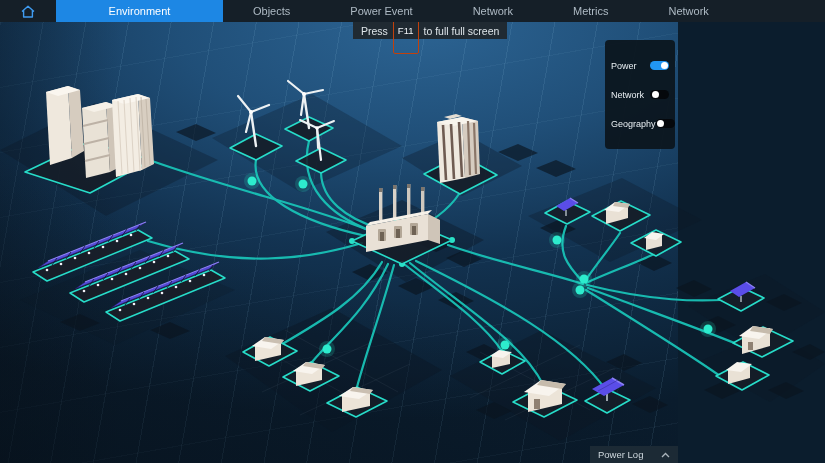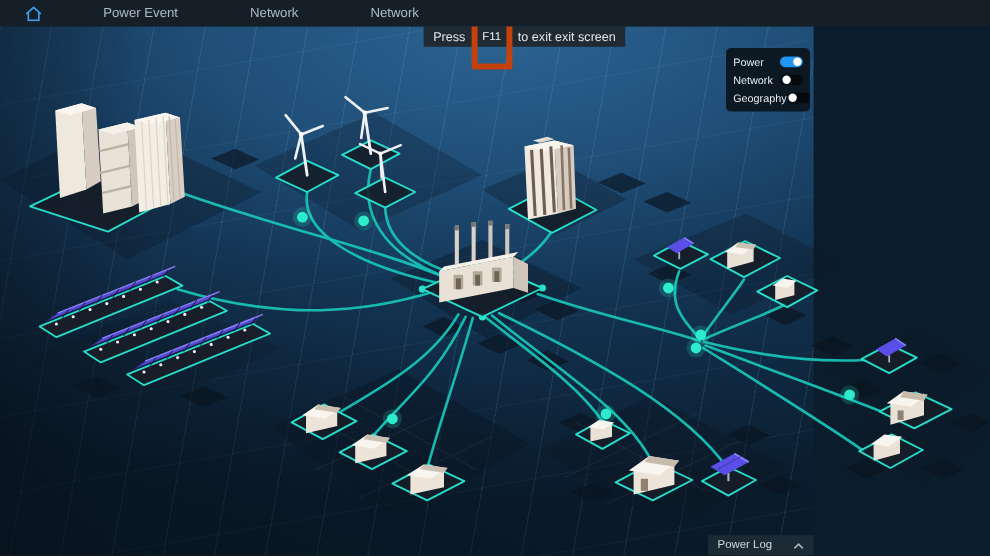--- a/index.html
+++ b/index.html
@@ -24,26 +24,26 @@
       repeating-linear-gradient(170deg, rgba(150,200,235,0.05) 0 1px, transparent 1px 64px);
     mix-blend-mode:screen;}
   #vignette{position:absolute;inset:0;background:
       linear-gradient(200deg, transparent 55%, rgba(6,14,22,0.55) 100%),
       linear-gradient(90deg, rgba(8,18,28,0.35) 0%, transparent 18%);}
   #world{position:absolute;inset:0;}
 
   
   #toast{position:absolute;left:353px;top:0px;height:17px;padding:0 8px;background:#202a32;color:#dfe6ea;
     font-size:10.5px;display:flex;align-items:center;z-index:25;}
-  #toast .key{border:5px solid #c2410c;border-radius:2px;padding:16px 4px;margin:0 5px;font-size:9.5px;line-height:12px;color:#eef2f5;}
+  #toast .key{border:1px solid #c2410c;border-radius:2px;padding:16px 4px;margin:0 5px;font-size:9.5px;line-height:12px;color:#eef2f5;}
 
   
   #layers{position:absolute;right:3px;top:18px;width:70px;background:rgba(12,22,31,0.95);border-radius:4px;
     padding:3px 6px;z-index:25;}
-  .layer-row{display:flex;align-items:center;justify-content:space-between;height:13px;margin:2px 0;}
+  .layer-row{display:flex;align-items:center;justify-content:space-between;height:13px;margin:16px 0;}
   .layer-label{color:#e8eef2;font-size:9px;}
   .toggle{position:relative;width:19px;height:9px;border-radius:5px;background:#05080c;cursor:pointer;flex:0 0 auto;}
   .toggle .knob{position:absolute;top:1px;left:1.5px;width:7px;height:7px;border-radius:50%;background:#ffffff;}
   .toggle.on{background:#2196f3;}
   .toggle.on .knob{left:auto;right:1.5px;}
 
   
   #eventlog{position:absolute;right:0px;bottom:0px;width:88px;height:17px;background:#1c2a35;color:#cfd8de;
     font-size:9.5px;display:flex;align-items:center;justify-content:space-between;padding:0 8px;z-index:25;cursor:pointer;}
   #eventlog svg{opacity:.8;}
@@ -52,22 +52,25 @@
 <body>
 
 <div id="app">
 
   <div id="nav">
     <div id="home">
       <svg width="14" height="13" viewBox="0 0 14 13">
           <path d="M1 6.5 L7 1.2 L13 6.5 M2.6 5.6 V12 H11.4 V5.6" fill="none" stroke="#3f9bf0" stroke-width="1.4" stroke-linejoin="round"></path>
         </svg>
     </div>
+    <div class="tab active">Environment</div>
+    <div class="tab inactive">Objects</div>
     <div class="tab inactive">Power Event</div>
     <div class="tab inactive">Network</div>
+    <div class="tab inactive">Metrics</div>
     <div class="tab inactive">Network</div>
   </div>
 
   <div id="scene">
     <div id="grid"></div>
     <div id="vignette"></div>
 
     <svg id="world" viewBox="0 22 825 441" width="825" height="441">
 
       <g fill="#0c1723">
@@ -368,21 +371,21 @@
           <polygon points="524,392 541,380 566,384 549,396" fill="#f8f4ee"></polygon>
           <polygon points="541,380 566,384 562,389 537,385" fill="#c6bbac"></polygon>
           <rect x="534" y="399" width="6" height="10" fill="#8f8172"></rect>
         </g>
       </g>
     </svg>
 
     <div id="toast">
       <span>Press</span>
       <span class="key">F11</span>
-      <span>to exit exit screen</span>
+      <span>to full full screen</span>
     </div>
 
     <div id="layers">
       <div class="layer-row">
         <span class="layer-label">Power</span>
         <span class="toggle on">
             <span class="knob"></span>
           </span>
       </div>
       <div class="layer-row">

